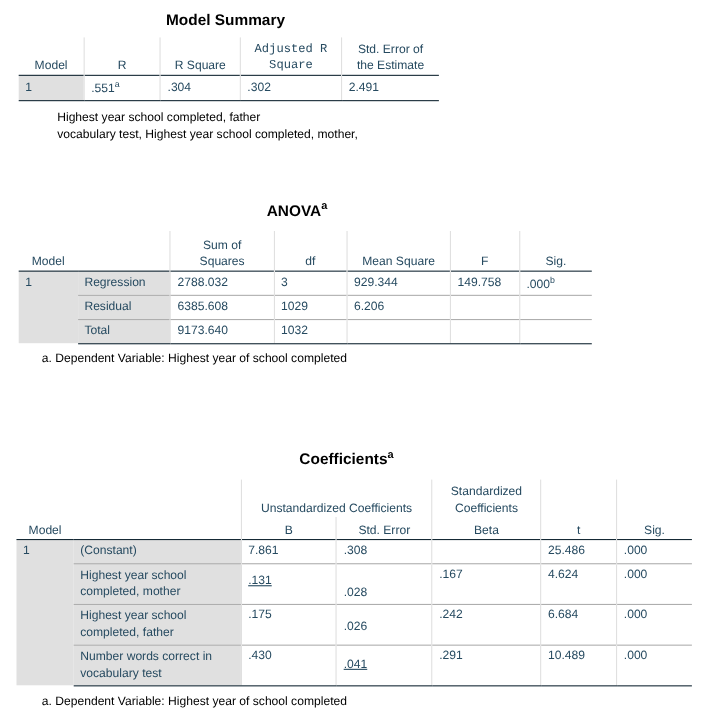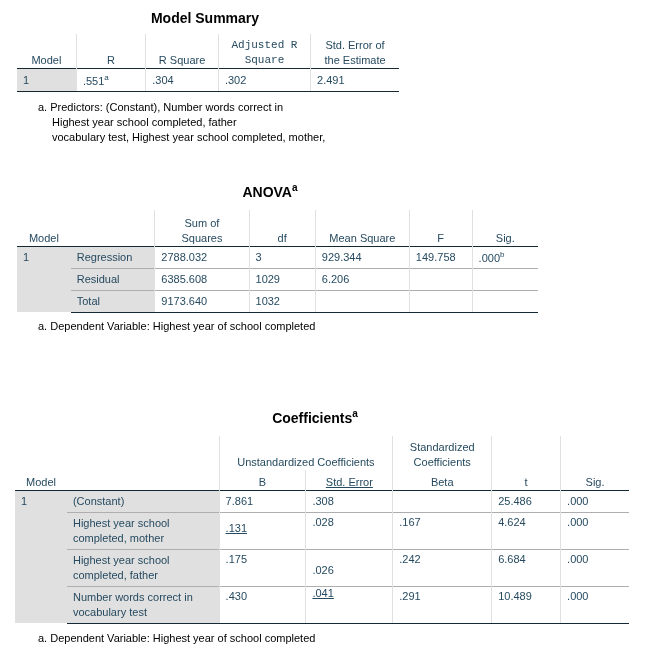--- a/index.html
+++ b/index.html
@@ -36,21 +36,20 @@
   <tr class="topline botline" style="height:23px;">
     <td class="shade left">1</td>
     <td class="num vl"><span>.551</span><sup>a</sup></td>
     <td class="num vl">.304</td>
     <td class="num vl">.302</td>
     <td class="num vl">2.491</td>
   </tr>
 </tbody>
   </table>
 <div class="note" style="left:38px;top:100px;">
-  <span>a. Predictors: (Constant), Number words correct in</span>
   <span class="ind">Highest year school completed, father</span>
   <span class="ind">vocabulary test, Highest year school completed, mother,</span>
 </div>
 
 <div class="title" style="left:170px;top:182px;width:200px;"><span>ANOVA</span><sup>a</sup></div>
 <table style="left:17px;top:210px;width:521px;">
   <tbody>
       <tr class="hdr" style="height:36px;">
     <th class="left" style="width:42px;">Model</th>
     <th style="width:72px;"></th>
@@ -99,53 +98,53 @@
     <th style="width:140px;"></th>
     <th colspan="2" class="vl">Unstandardized Coefficients</th>
     <th class="vl" style="width:86px;"><span>Standardized</span><br><span>Coefficients</span></th>
     <th class="vl" style="width:56px;"></th>
     <th class="vl" style="width:56px;"></th>
   </tr>
   <tr class="hdr" style="height:20px;">
     <th class="left">Model</th>
     <th></th>
     <th class="vl" style="width:74px;">B</th>
-    <th class="vl" style="width:74px;text-decoration:underline;">Std. Error</th>
+    <th class="vl" style="width:74px;">Std. Error</th>
     <th class="vl">Beta</th>
     <th class="vl">t</th>
     <th class="vl">Sig.</th>
   </tr>
   <tr class="topline" style="height:22px;">
     <td class="shade left" rowspan="4" style="vertical-align:top;padding-top:4px;">1</td>
     <td class="shade left lab">(Constant)</td>
     <td class="num vl data">7.861</td>
     <td class="num vl data">.308</td>
     <td class="num vl data"></td>
     <td class="num vl data">25.486</td>
     <td class="num vl data">.000</td>
   </tr>
   <tr class="rowsep" style="height:37px;vertical-align:top;">
     <td class="shade left lab" style="padding-top:3px;line-height:15px;"><span>Highest year school</span><br><span>completed, mother</span></td>
     <td class="num vl data" style="padding-top:9px;text-decoration:underline;">.131</td>
-    <td class="num vl data" style="padding-top:3px;">.028</td>
+    <td class="num vl data" style="padding-top:20px;">.028</td>
     <td class="num vl data" style="padding-top:3px;">.167</td>
     <td class="num vl data" style="padding-top:3px;">4.624</td>
     <td class="num vl data" style="padding-top:3px;">.000</td>
   </tr>
   <tr class="rowsep" style="height:37px;vertical-align:top;">
     <td class="shade left lab" style="padding-top:3px;line-height:15px;"><span>Highest year school</span><br><span>completed, father</span></td>
     <td class="num vl data" style="padding-top:3px;">.175</td>
     <td class="num vl data" style="padding-top:14px;">.026</td>
     <td class="num vl data" style="padding-top:3px;">.242</td>
     <td class="num vl data" style="padding-top:3px;">6.684</td>
     <td class="num vl data" style="padding-top:3px;">.000</td>
   </tr>
   <tr class="rowsep botline" style="height:37px;vertical-align:top;">
     <td class="shade left lab" style="padding-top:3px;line-height:15px;"><span>Number words correct in</span><br><span>vocabulary test</span></td>
     <td class="num vl data" style="padding-top:3px;">.430</td>
-    <td class="num vl data" style="padding-top:0;text-decoration:underline;">.041</td>
+    <td class="num vl data" style="padding-top:11px;text-decoration:underline;">.041</td>
     <td class="num vl data" style="padding-top:3px;">.291</td>
     <td class="num vl data" style="padding-top:3px;">10.489</td>
     <td class="num vl data" style="padding-top:3px;">.000</td>
   </tr>
 </tbody>
   </table>
 <div class="note" style="left:38px;top:631px;">a. Dependent Variable: Highest year of school completed</div>
 
 </body></html>

